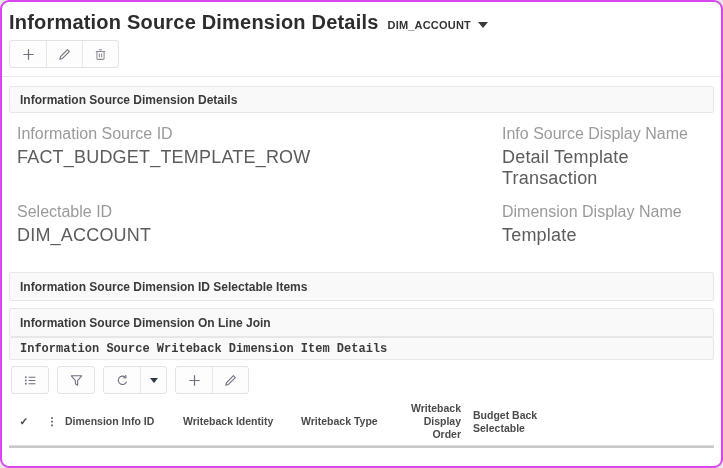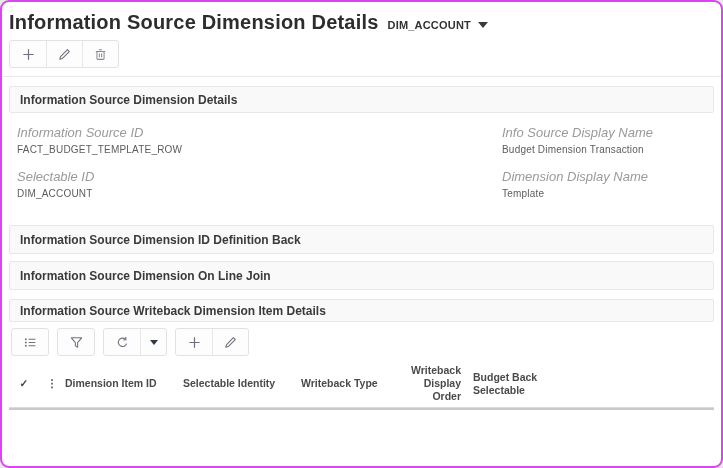--- a/index.html
+++ b/index.html
@@ -45,30 +45,30 @@
 
   .top-divider { border-top:1px solid #eaeaea; margin-top:8px; }
 
   
   .section-bar {
     height:27px; display:flex; align-items:center;
     background:#f9f9f9; border:1px solid #e7e7e7; border-radius:2px;
     padding:0 10px; cursor:pointer;
   }
   .section-bar .bar-title { font-size:12px; font-weight:bold; color:#3a3a3a; }
-  .mt9 { margin-top:9px; } .mt7 { margin-top:7px; } .mt5 { margin-top:9px; }
+  .mt9 { margin-top:9px; } .mt7 { margin-top:7px; } .mt5 { margin-top:0;font-family:Liberation Mono, monospace; }
 
   
   .form-grid {
     display:grid; grid-template-columns:485px 1fr;
     padding:7px 0 10px 8px;
   }
   .field { padding-top:5px; padding-bottom:9px; }
-  .field-label { font-size:13px; color:#9a9a9a;font-style:italic; }
-  .field-value { font-size:10px; color:#5c5c5c; margin-top:4px; letter-spacing:.2px; }
+  .field-label { font-size:16px; color:#9a9a9a; }
+  .field-value { font-size:18px; color:#5c5c5c; margin-top:4px; letter-spacing:.2px; }
 
   
   .wb-table { margin-top:4px; border-bottom:2px solid #c9c9c9; }
   .tr {
     display:grid;
     grid-template-columns:30px 26px 118px 118px 100px 64px 78px 1fr;
     align-items:center;
   }
   .thead { background:#ffffff; border-bottom:1px solid #dcdcdc; min-height:33px; }
   .thead .th { font-size:10.5px; font-weight:bold; color:#4a4a4a; line-height:1.25; padding:4px 0; }
@@ -118,34 +118,34 @@
       <span class="bar-title">Information Source Dimension Details</span>
     </div>
 
     <div class="form-grid">
       <div class="field">
         <div class="field-label">Information Source ID</div>
         <div class="field-value">FACT_BUDGET_TEMPLATE_ROW</div>
       </div>
       <div class="field">
         <div class="field-label">Info Source Display Name</div>
-        <div class="field-value">Budget Dimension Transaction</div>
+        <div class="field-value">Detail Template Transaction</div>
       </div>
       <div class="field">
         <div class="field-label">Selectable ID</div>
         <div class="field-value">DIM_ACCOUNT</div>
       </div>
       <div class="field">
         <div class="field-label">Dimension Display Name</div>
         <div class="field-value">Template</div>
       </div>
     </div>
 
     <div class="section-bar mt7" style="height:29px">
-      <span class="bar-title">Information Source Dimension ID Definition Back</span>
+      <span class="bar-title">Information Source Dimension ID Selectable Items</span>
     </div>
     <div class="section-bar mt7" style="height:29px">
       <span class="bar-title">Information Source Dimension On Line Join</span>
     </div>
 
     <div class="section-bar mt5" style="height:23px">
       <span class="bar-title">Information Source Writeback Dimension Item Details</span>
     </div>
 
     <div class="toolbar" style="margin:6px 0 0 2px">
@@ -190,22 +190,22 @@
               <path d="M3 13l.8-2.8 7.3-7.3 2 2-7.3 7.3L3 13z"></path>
             </svg>
         </button>
       </div>
     </div>
 
     <div class="wb-table">
       <div class="tr thead">
         <div class="th check-head">✓</div>
         <div class="th kebab">⋮</div>
-        <div class="th">Dimension Item ID</div>
-        <div class="th">Selectable Identity</div>
+        <div class="th">Dimension Info ID</div>
+        <div class="th">Writeback Identity</div>
         <div class="th">Writeback Type</div>
         <div class="th right">
           <div>Writeback</div>
           <div>Display Order</div>
         </div>
         <div class="th" style="padding-left:8px">
           <div>Budget Back</div>
           <div>Selectable</div>
         </div>
         <div class="th"></div>

